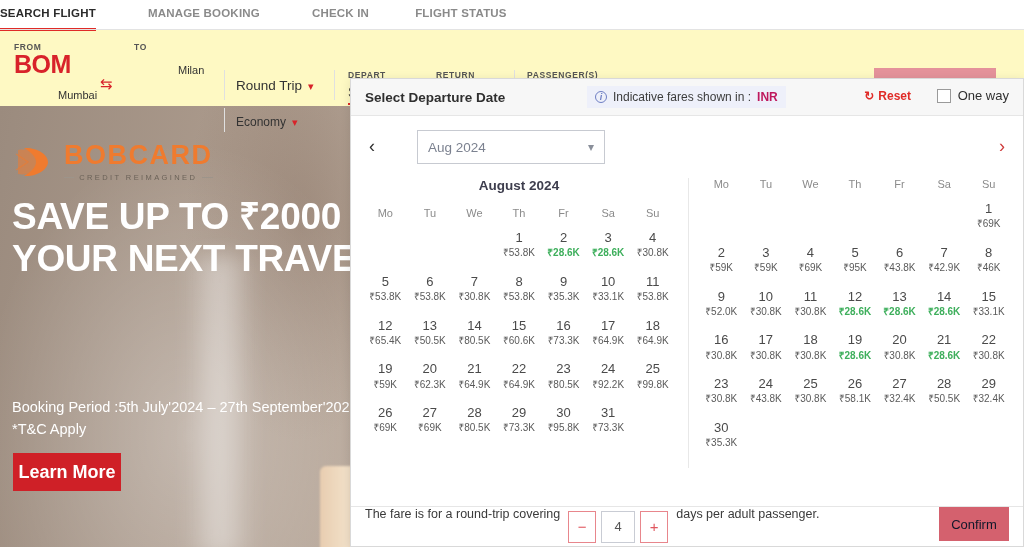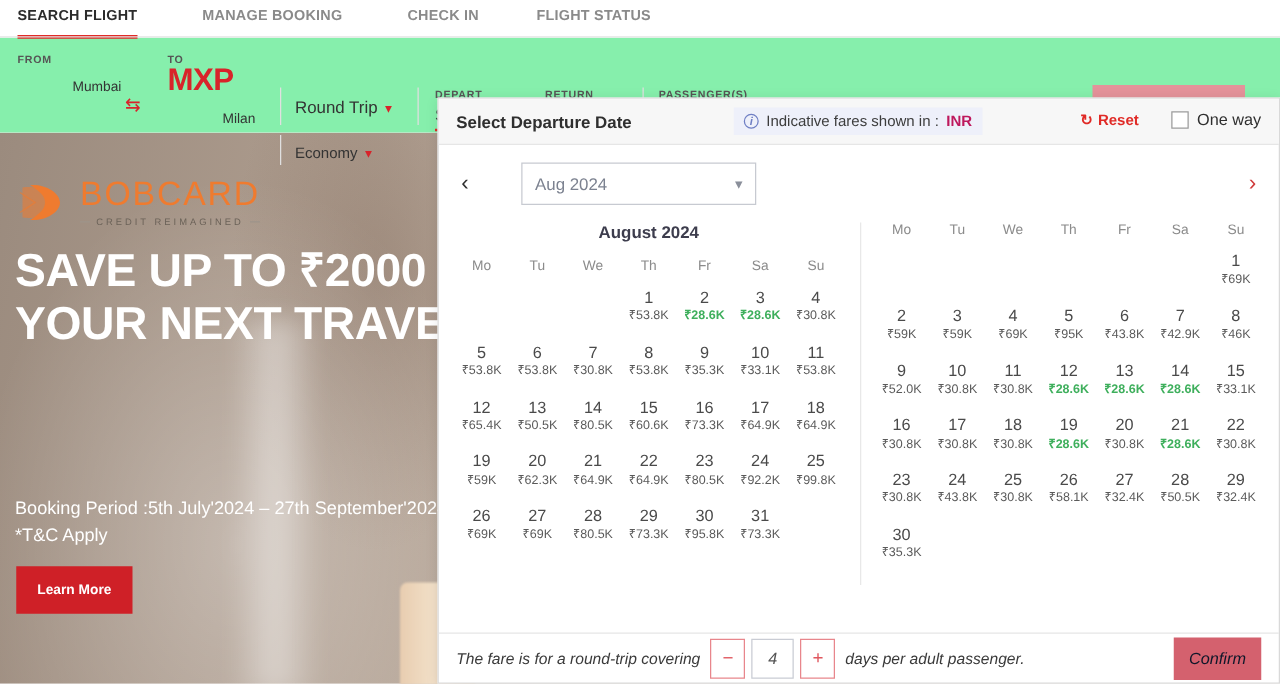--- a/index.html
+++ b/index.html
@@ -9,40 +9,40 @@
     font-family: "Liberation Sans", sans-serif;
     background: #ffffff;
   }
   #root { position: relative; width: 1024px; height: 547px; overflow: hidden; }
 
   
   .topnav {
     position: absolute; top: 0; left: 0; width: 1024px; height: 30px;
     background: #ffffff; z-index: 40;
   }
-  .topnav-inner { display: flex; align-items: flex-start; height: 30px; padding-left: 14px; }
+  .topnav-inner { display: flex; align-items: flex-start; height: 30px; }
   .nav-tab {
     font-size: 11.5px; font-weight: bold; letter-spacing: .2px;
     color: #8a8a8a; padding-top: 7px; cursor: pointer; position: relative;
   }
   .nav-tab.active { color: #2b2b2b; }
   .nav-tab .uline {
     position: absolute; left: 0; right: 0; bottom: -12px; height: 3px;
     background: #e02b27; display: none;
   }
   .nav-tab.active .uline { display: block; }
   .nav-gap1 { width: 52px; } .nav-gap2 { width: 52px; } .nav-gap3 { width: 46px; }
   .topnav-rule {
     position: absolute; left: 0; top: 29px; width: 1024px; height: 1px; background: #e3e3e3;
   }
 
   
   .searchbar {
     position: absolute; top: 30px; left: 0; width: 1024px; height: 76px;
-    background: #86efac; z-index: 39;
+    background: #fef9c3; z-index: 39;
   }
   .sb-from {
     position: absolute; left: 14px; top: 12px; width: 100px;
   }
   .sb-to { position: absolute; left: 134px; top: 12px; width: 100px; }
   .sb-lbl {
     font-size: 8.5px; font-weight: bold; color: #555; letter-spacing: .6px;
   }
   .sb-code {
     font-size: 25px; font-weight: bold; color: #d8232a; line-height: 1.0; letter-spacing: -.5px;
@@ -99,41 +99,41 @@
   }
   .hero-cup {
     position: absolute; left: 320px; top: 360px; width: 60px; height: 120px;
     background: linear-gradient(90deg, #e8cdb0, #f2e0c8 45%, #d8bb9a);
     border-radius: 6px 6px 3px 3px; filter: blur(1px);
   }
   .bob-logo { position: absolute; left: 14px; top: 36px; display: flex; align-items: center; }
   .bob-mark { width: 42px; height: 36px; }
   .bob-text { margin-left: 8px; }
   .bob-word {
-    font-size: 27px; font-weight: normal; color: #ef7b2f; letter-spacing: 1.5px; line-height: 1;
+    font-size: 27px; font-weight: bold; color: #ef7b2f; letter-spacing: 1.5px; line-height: 1;
   }
   .bob-sub {
     font-size: 7.5px; color: #6b6258; letter-spacing: 2.4px; text-align: center;
     margin-top: 4px; display: flex; align-items: center; gap: 5px; justify-content: center;
   }
   .bob-sub::before, .bob-sub::after {
     content: ""; flex: 1; height: 1px; background: #9d948a;
   }
   .hero-h1 {
     position: absolute; left: 12px; top: 90px; width: 700px;
     font-size: 37px; font-weight: bold; color: #ffffff; line-height: 1.14;
     letter-spacing: -.3px; white-space: nowrap;
   }
   .hero-sub {
     position: absolute; left: 12px; top: 290px; width: 620px;
     font-size: 14.5px; color: #ffffff; line-height: 1.55; white-space: nowrap;
   }
   .learn {
-    position: absolute; left: 13px; top: 347px; width: 93px; height: 38px;
-    background: #cf2027; color: #fff; font-size: 11px; font-weight: bold;
+    position: absolute; left: 13px; top: 347px; width: 108px; height: 38px;
+    background: #cf2027; color: #fff; font-size: 18px; font-weight: bold;
     display: flex; align-items: center; justify-content: center; cursor: pointer;
   }
 
   
   .cal {
     position: absolute; left: 350px; top: 78px; width: 674px; height: 469px;
     background: #ffffff; border: 1px solid #d9d9d9; z-index: 50;
     box-shadow: 0 2px 10px rgba(0,0,0,.10);
   }
   .cal-head {
@@ -189,21 +189,21 @@
   .dow span { text-align: center; font-size: 11px; color: #8b8b8b; }
   .grid { display: grid; grid-template-columns: repeat(7, 1fr); row-gap: 8px; }
   .cell { text-align: center; padding: 3px 0; cursor: pointer; }
   .cell.empty { cursor: default; }
   .d-num { font-size: 13px; color: #4a4a4a; line-height: 1.25; }
   .d-fare { font-size: 10px; color: #5a5a5a; line-height: 1.35; white-space: nowrap; }
   .cell.low .d-fare { color: #3eaf5c; font-weight: bold; }
 
   .cal-foot {
     position: absolute; left: 0; bottom: 0; width: 100%; height: 40px;
-    border-top: 1px solid #e6e6e6; display: flex; align-items: center; padding: 0 14px; font-style: italic;
+    border-top: 1px solid #e6e6e6; display: flex; padding: 0 14px;
   }
   .foot-txt { font-size: 12.5px; color: #3a3a3a; }
   .stepper { display: flex; align-items: center; margin: 0 8px; }
   .st-btn {
     width: 28px; height: 32px; border: 1px solid #e8868c; color: #e0565e;
     display: flex; align-items: center; justify-content: center; font-size: 15px;
     background: #fff; cursor: pointer;
   }
   .st-val {
     width: 34px; height: 32px; border: 1px solid #c9ccd4; color: #555;
@@ -240,28 +240,28 @@
         <span>FLIGHT STATUS</span>
       </div>
     </div>
     <div class="topnav-rule"></div>
   </div>
 
   <div class="searchbar">
 
     <div class="sb-from">
       <div class="sb-lbl">FROM</div>
+      <div class="sb-code">BOM</div>
       <div class="sb-city">Mumbai</div>
     </div>
 
     <div class="swap">⇆</div>
 
     <div class="sb-to">
       <div class="sb-lbl">TO</div>
-      <div class="sb-code">MXP</div>
       <div class="sb-city">Milan</div>
     </div>
 
     <div class="vline" style="left:224px; top:40px; height:30px;"></div>
     <div class="vline" style="left:224px; top:78px; height:24px;"></div>
 
     <div class="sb-trip">
       <span>Round Trip</span><span class="chev">▾</span>
     </div>
     <div class="sb-class">

